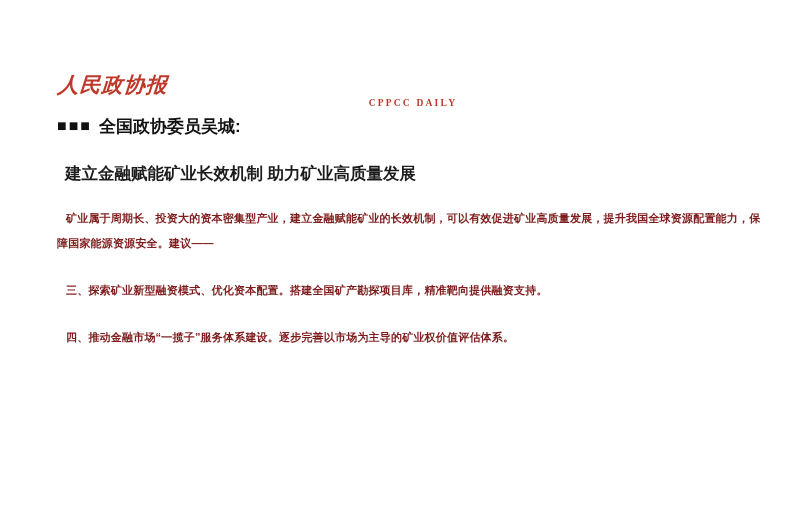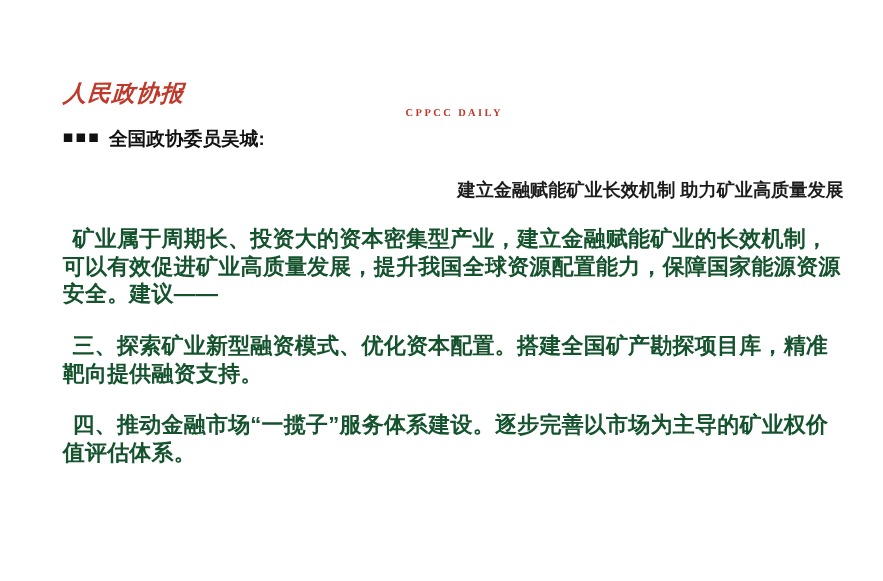--- a/index.html
+++ b/index.html
@@ -67,27 +67,26 @@
     top: -1px;
   }
   
   .article-title {
     font-size: 16.5px;
     font-weight: 700;
     color: #1c1c1c;
     margin-top: 24px;
     line-height: 22px;
     padding-left: 8px;
-    text-align: right;
   }
   
   .article-body p {
-    font-size: 20px;
+    font-size: 11px;
     font-weight: 700;
-    color: #14532d;
+    color: #7f1d1d;
     line-height: 25px;
     margin: 0;
     margin-top: 22px;
     text-indent: 9px;
     letter-spacing: 0.2px;
   }
 </style>
 </head>
 <body>
 

